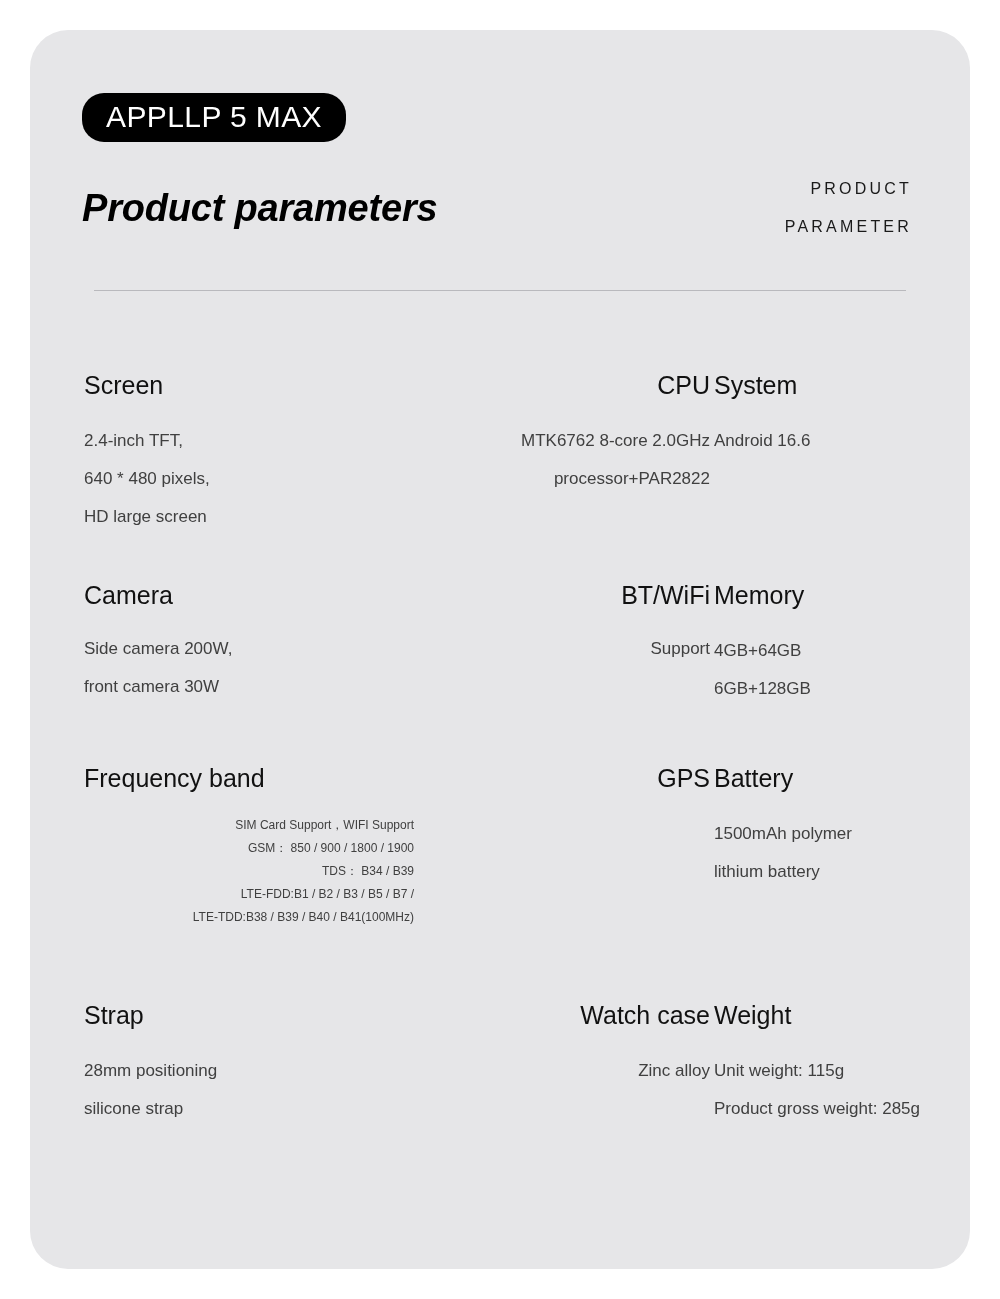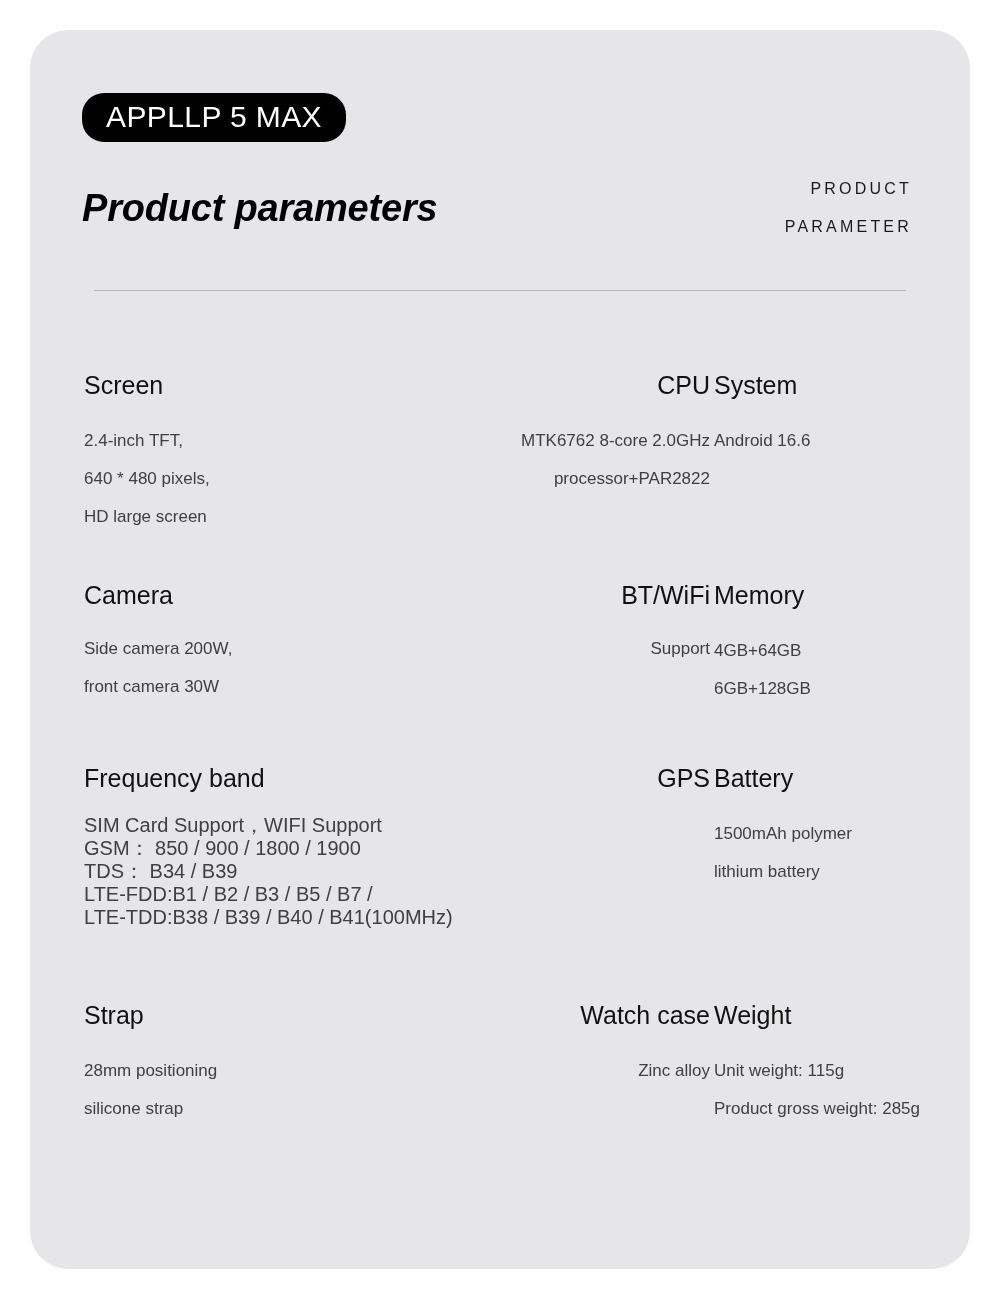--- a/index.html
+++ b/index.html
@@ -101,22 +101,23 @@
     margin: 0 0 22px 0;
     white-space: nowrap;
   }
   .val {
     font-size: 17px;
     color: #404040;
     line-height: 38px;
     margin: 0;
   }
   .val.tight {
-    font-size: 20px;
+    font-size: 12px;
     line-height: 21px;
+    text-align: right;
   }
   .val.tight .first {
     display: block;
     margin-bottom: 2px;
   }
 
   
   .row-1 { top: 0; }
   .row-2 { top: 210px; }
   .row-3 { top: 393px; }

